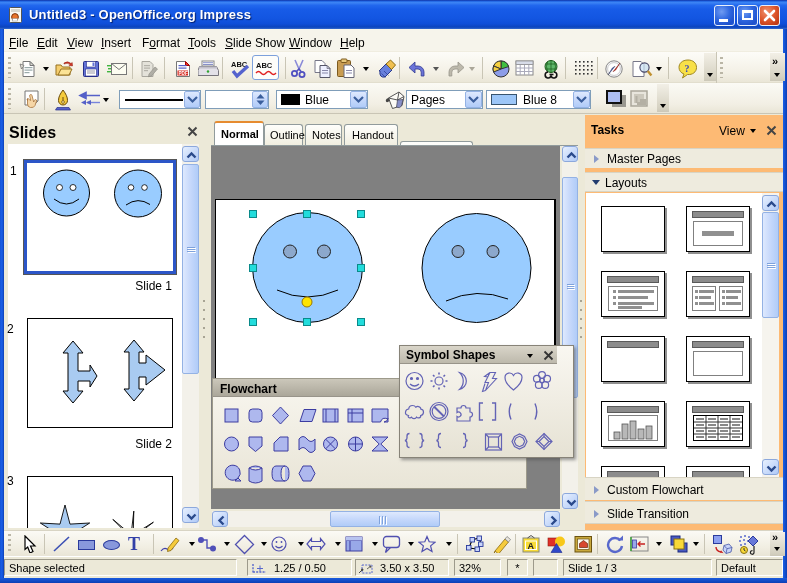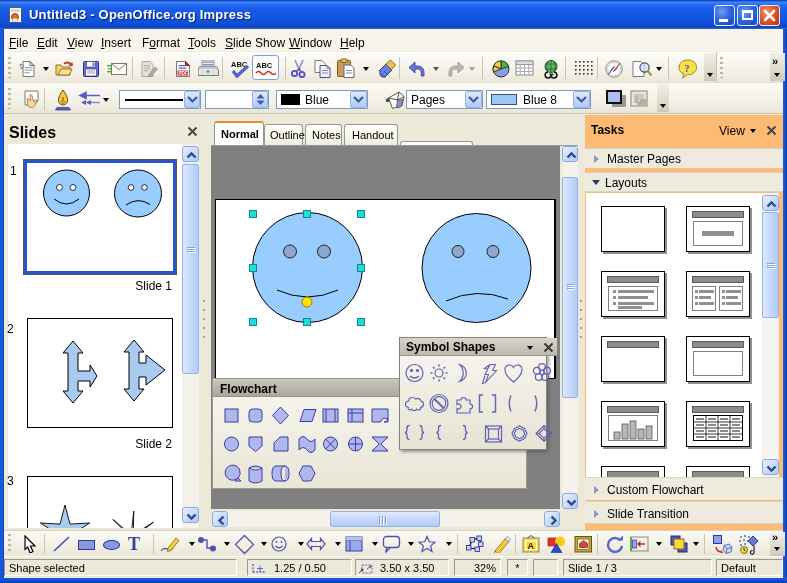--- a/index.html
+++ b/index.html
@@ -478,21 +478,21 @@
 <div class="abs sthumbV" style="left:562px;top:177px;width:16px;height:221px">
 <div class="abs" style="left:4px;top:106px;width:7px;height:1px;background:#7EA2DC;box-shadow:0 2px 0 #7EA2DC,0 4px 0 #7EA2DC,1px 1px 0 #fff,1px 3px 0 #fff,1px 5px 0 #fff"></div>
       </div>
 <div class="abs sbtn" style="left:562px;top:493px;width:16px;height:16px">
         <svg class="abs" style="left:3px;top:4px" width="11" height="9">
           <path d="M1.5 2.5 L5.5 6.5 L9.5 2.5" fill="none" stroke="#2A4A8C" stroke-width="2.4"></path>
         </svg>
       </div>
 <div class="abs" style="left:580px;top:300px;width:2px;height:2px;background:#A8A494;box-shadow:0 9px 0 #A8A494,0 18px 0 #A8A494,0 27px 0 #A8A494,0 36px 0 #A8A494"></div>
 
-<div class="abs" style="left:399px;top:337px;width:148px;height:113px;border:1px solid #878378;background:linear-gradient(180deg,#F9F7F1,#E6E2D4);box-shadow:2px 2px 3px rgba(80,80,80,.55)">
+<div class="abs" style="left:399px;top:345px;width:175px;height:113px;border:1px solid #878378;background:linear-gradient(180deg,#F9F7F1,#E6E2D4);box-shadow:2px 2px 3px rgba(80,80,80,.55)">
 <div class="abs" style="left:0;top:0;width:157px;height:18px;background:linear-gradient(180deg,#D9D5C9,#BDB9AC);border-bottom:1px solid #98948A"></div>
 <div class="abs" style="left:6px;top:2px;font-weight:bold;font-size:12px">Symbol Shapes</div>
 <div class="abs dar" style="left:127px;top:8px"></div>
 <svg class="abs" style="left:143px;top:4px" width="11" height="11">
           <path d="M1.5 1.5 L9.5 9.5 M9.5 1.5 L1.5 9.5" stroke="#333" stroke-width="1.8"></path>
         </svg>
 <svg class="abs" style="left:1px;top:19px" width="157" height="92" viewBox="0 0 157 92">
 <g fill="none" stroke="#6363B5" stroke-width="1.2">
 <circle cx="13.5" cy="16" r="8.5"></circle>
             <circle cx="10.5" cy="13.5" r="1" fill="#6363B5"></circle>
@@ -823,19 +823,19 @@
 <svg class="abs" style="left:4px;top:3px" width="15" height="11">
           <path d="M1 1 v9 M1 9 h13" stroke="#5868CC" stroke-width="1.4" stroke-dasharray="2 1.2"></path>
           <path d="M5 5.5 h6 M8 2.5 v6" stroke="#5868CC"></path>
         </svg><span style="padding-left:22px">1.25 / 0.50</span></div>
 <div class="abs sfield" style="left:351px;width:94px">
 <svg class="abs" style="left:2px;top:3px" width="16" height="11">
           <rect x="4" y="2" width="10" height="8" fill="none" stroke="#5868CC" stroke-dasharray="2 1.2"></rect>
           <path d="M1 10 l4-4 M5 6 l-2 .5 M5 6 l-.5 2" stroke="#444"></path>
           <path d="M9 6 l4-3 M13 3 l-2 .2 M13 3 l-.3 2" stroke="#444" stroke-width=".8"></path>
         </svg><span style="padding-left:20px">3.50 x 3.50</span></div>
-<div class="abs sfield" style="left:450px;width:47px;text-align:right">32%</div>
+<div class="abs sfield" style="left:450px;width:47px;text-align:left">32%</div>
 <div class="abs sfield" style="left:503px;width:21px;text-align:center">*</div>
 <div class="abs sfield" style="left:529px;width:25px"></div>
 <div class="abs sfield" style="left:559px;width:149px">Slide 1 / 3</div>
 <div class="abs sfield" style="left:712px;width:67px">Default</div>
 </div>
 </div>
 
 </body></html>

